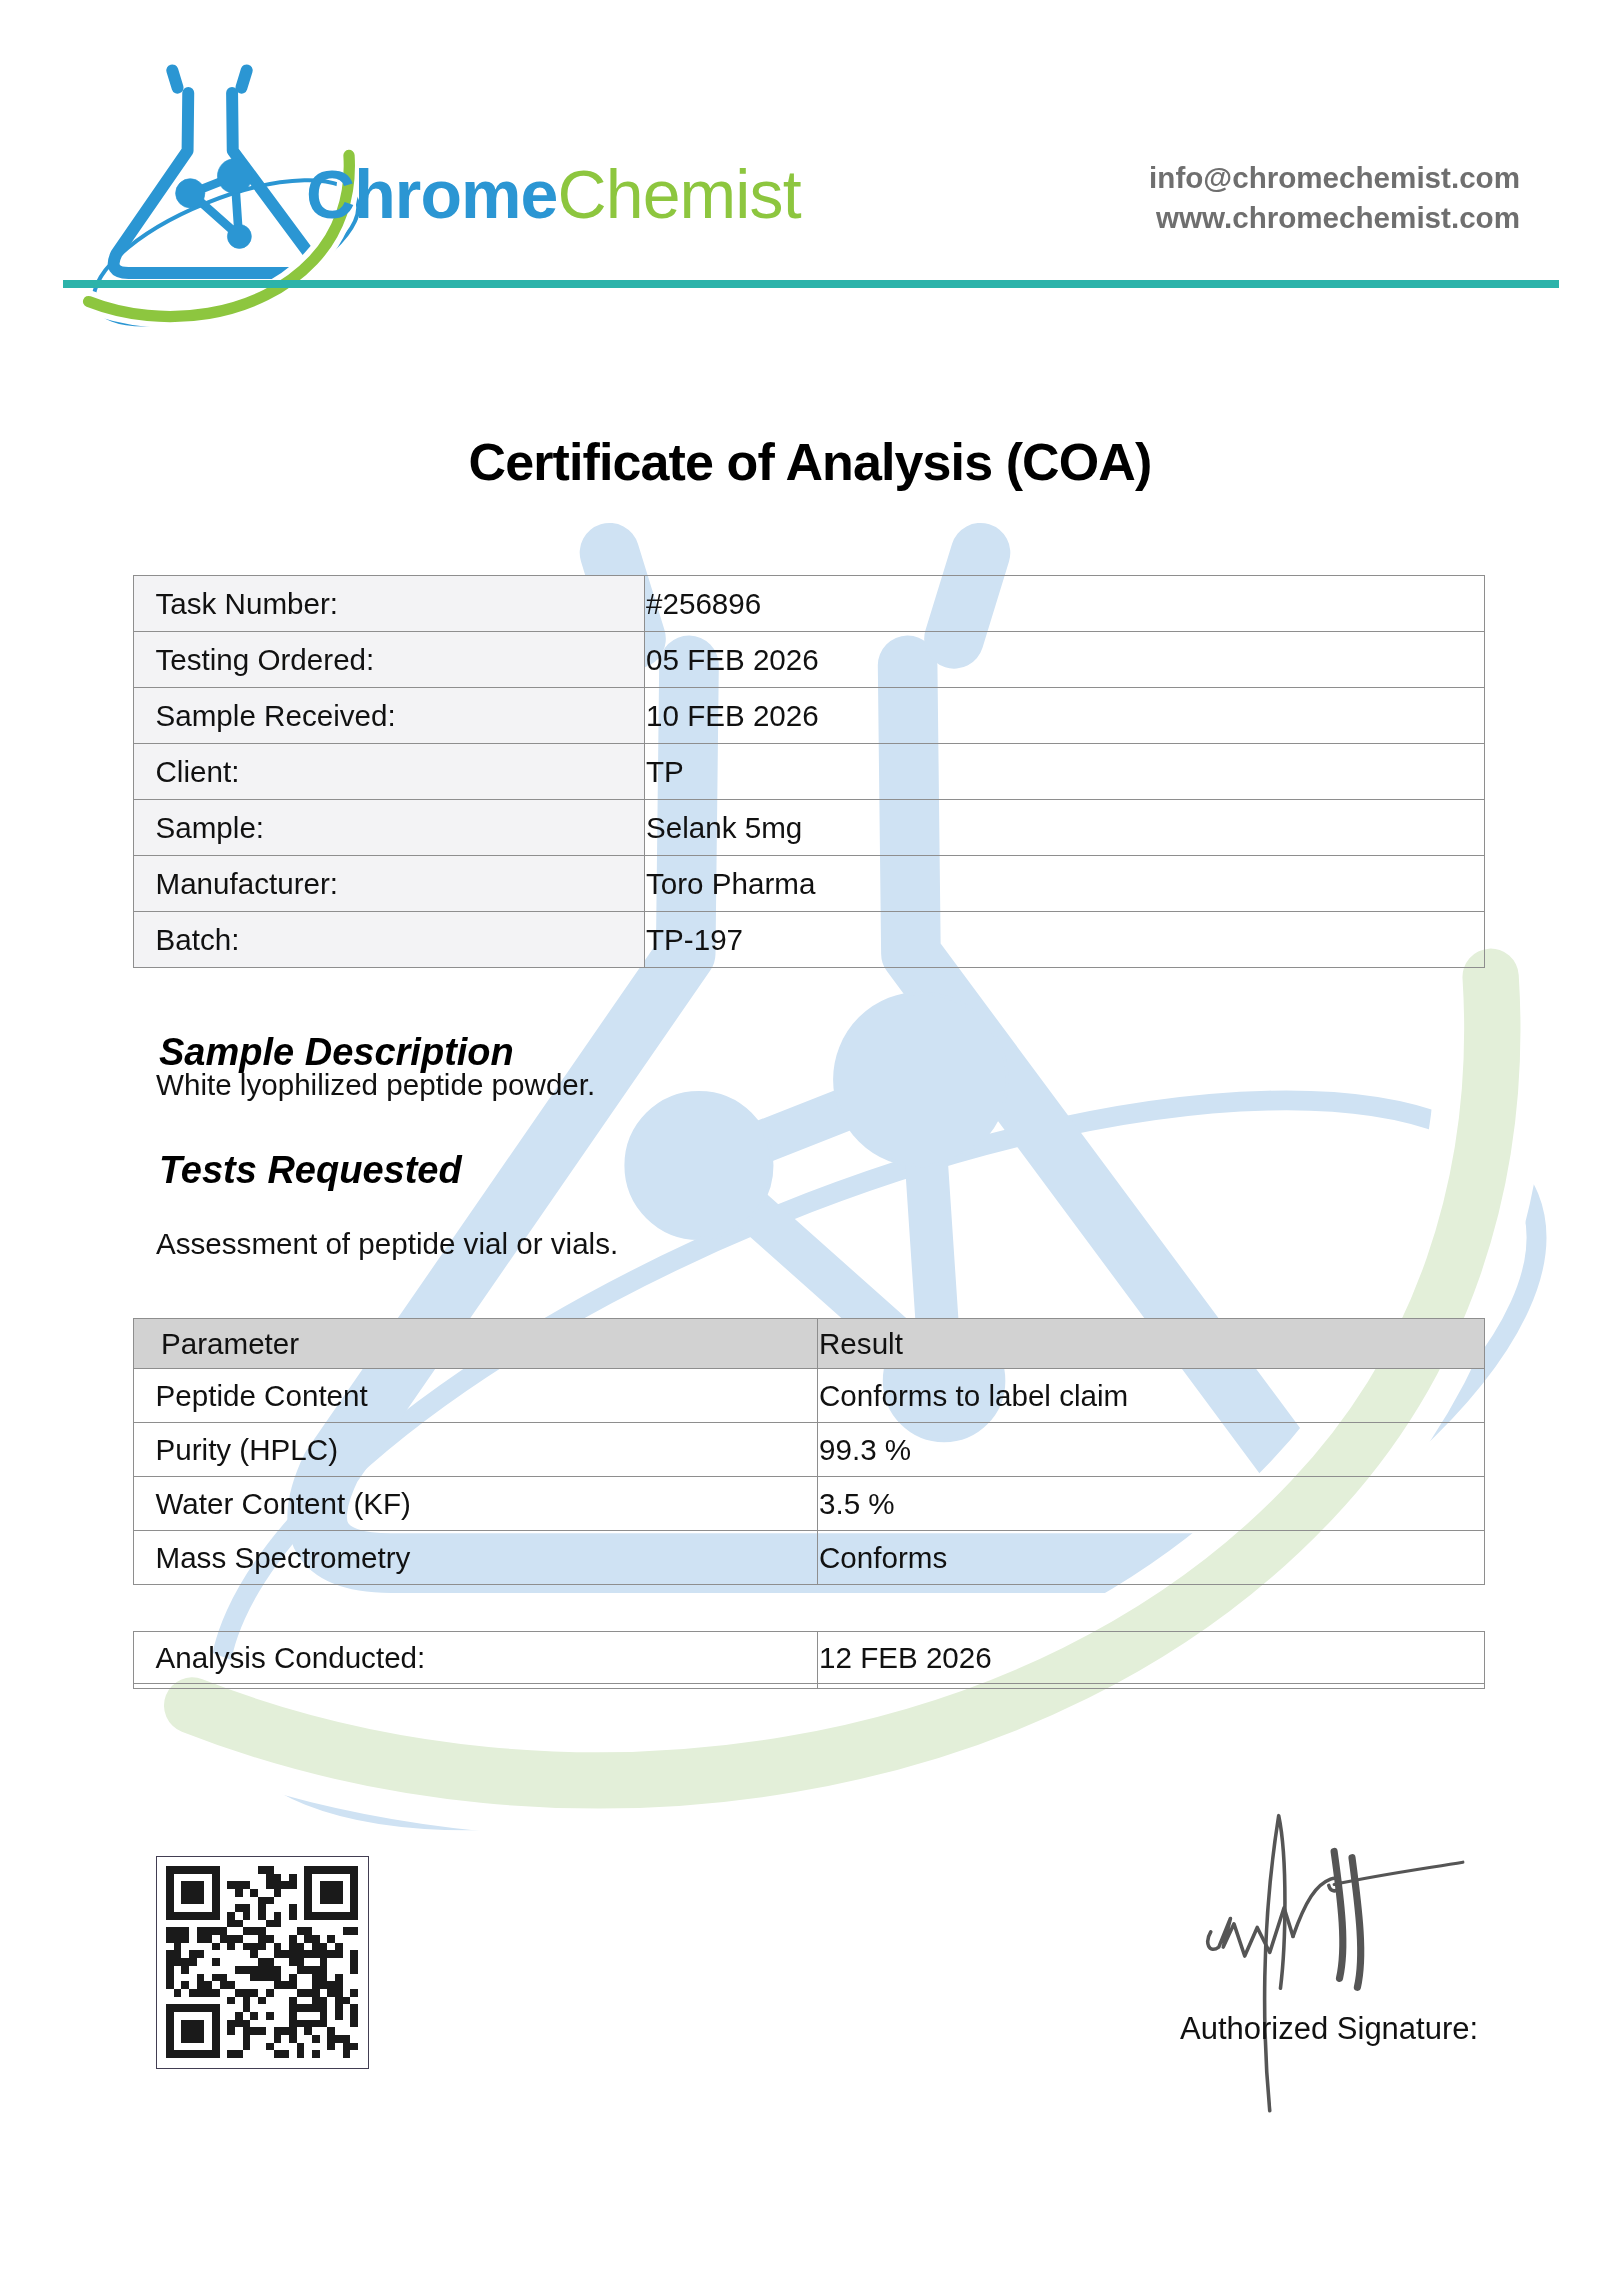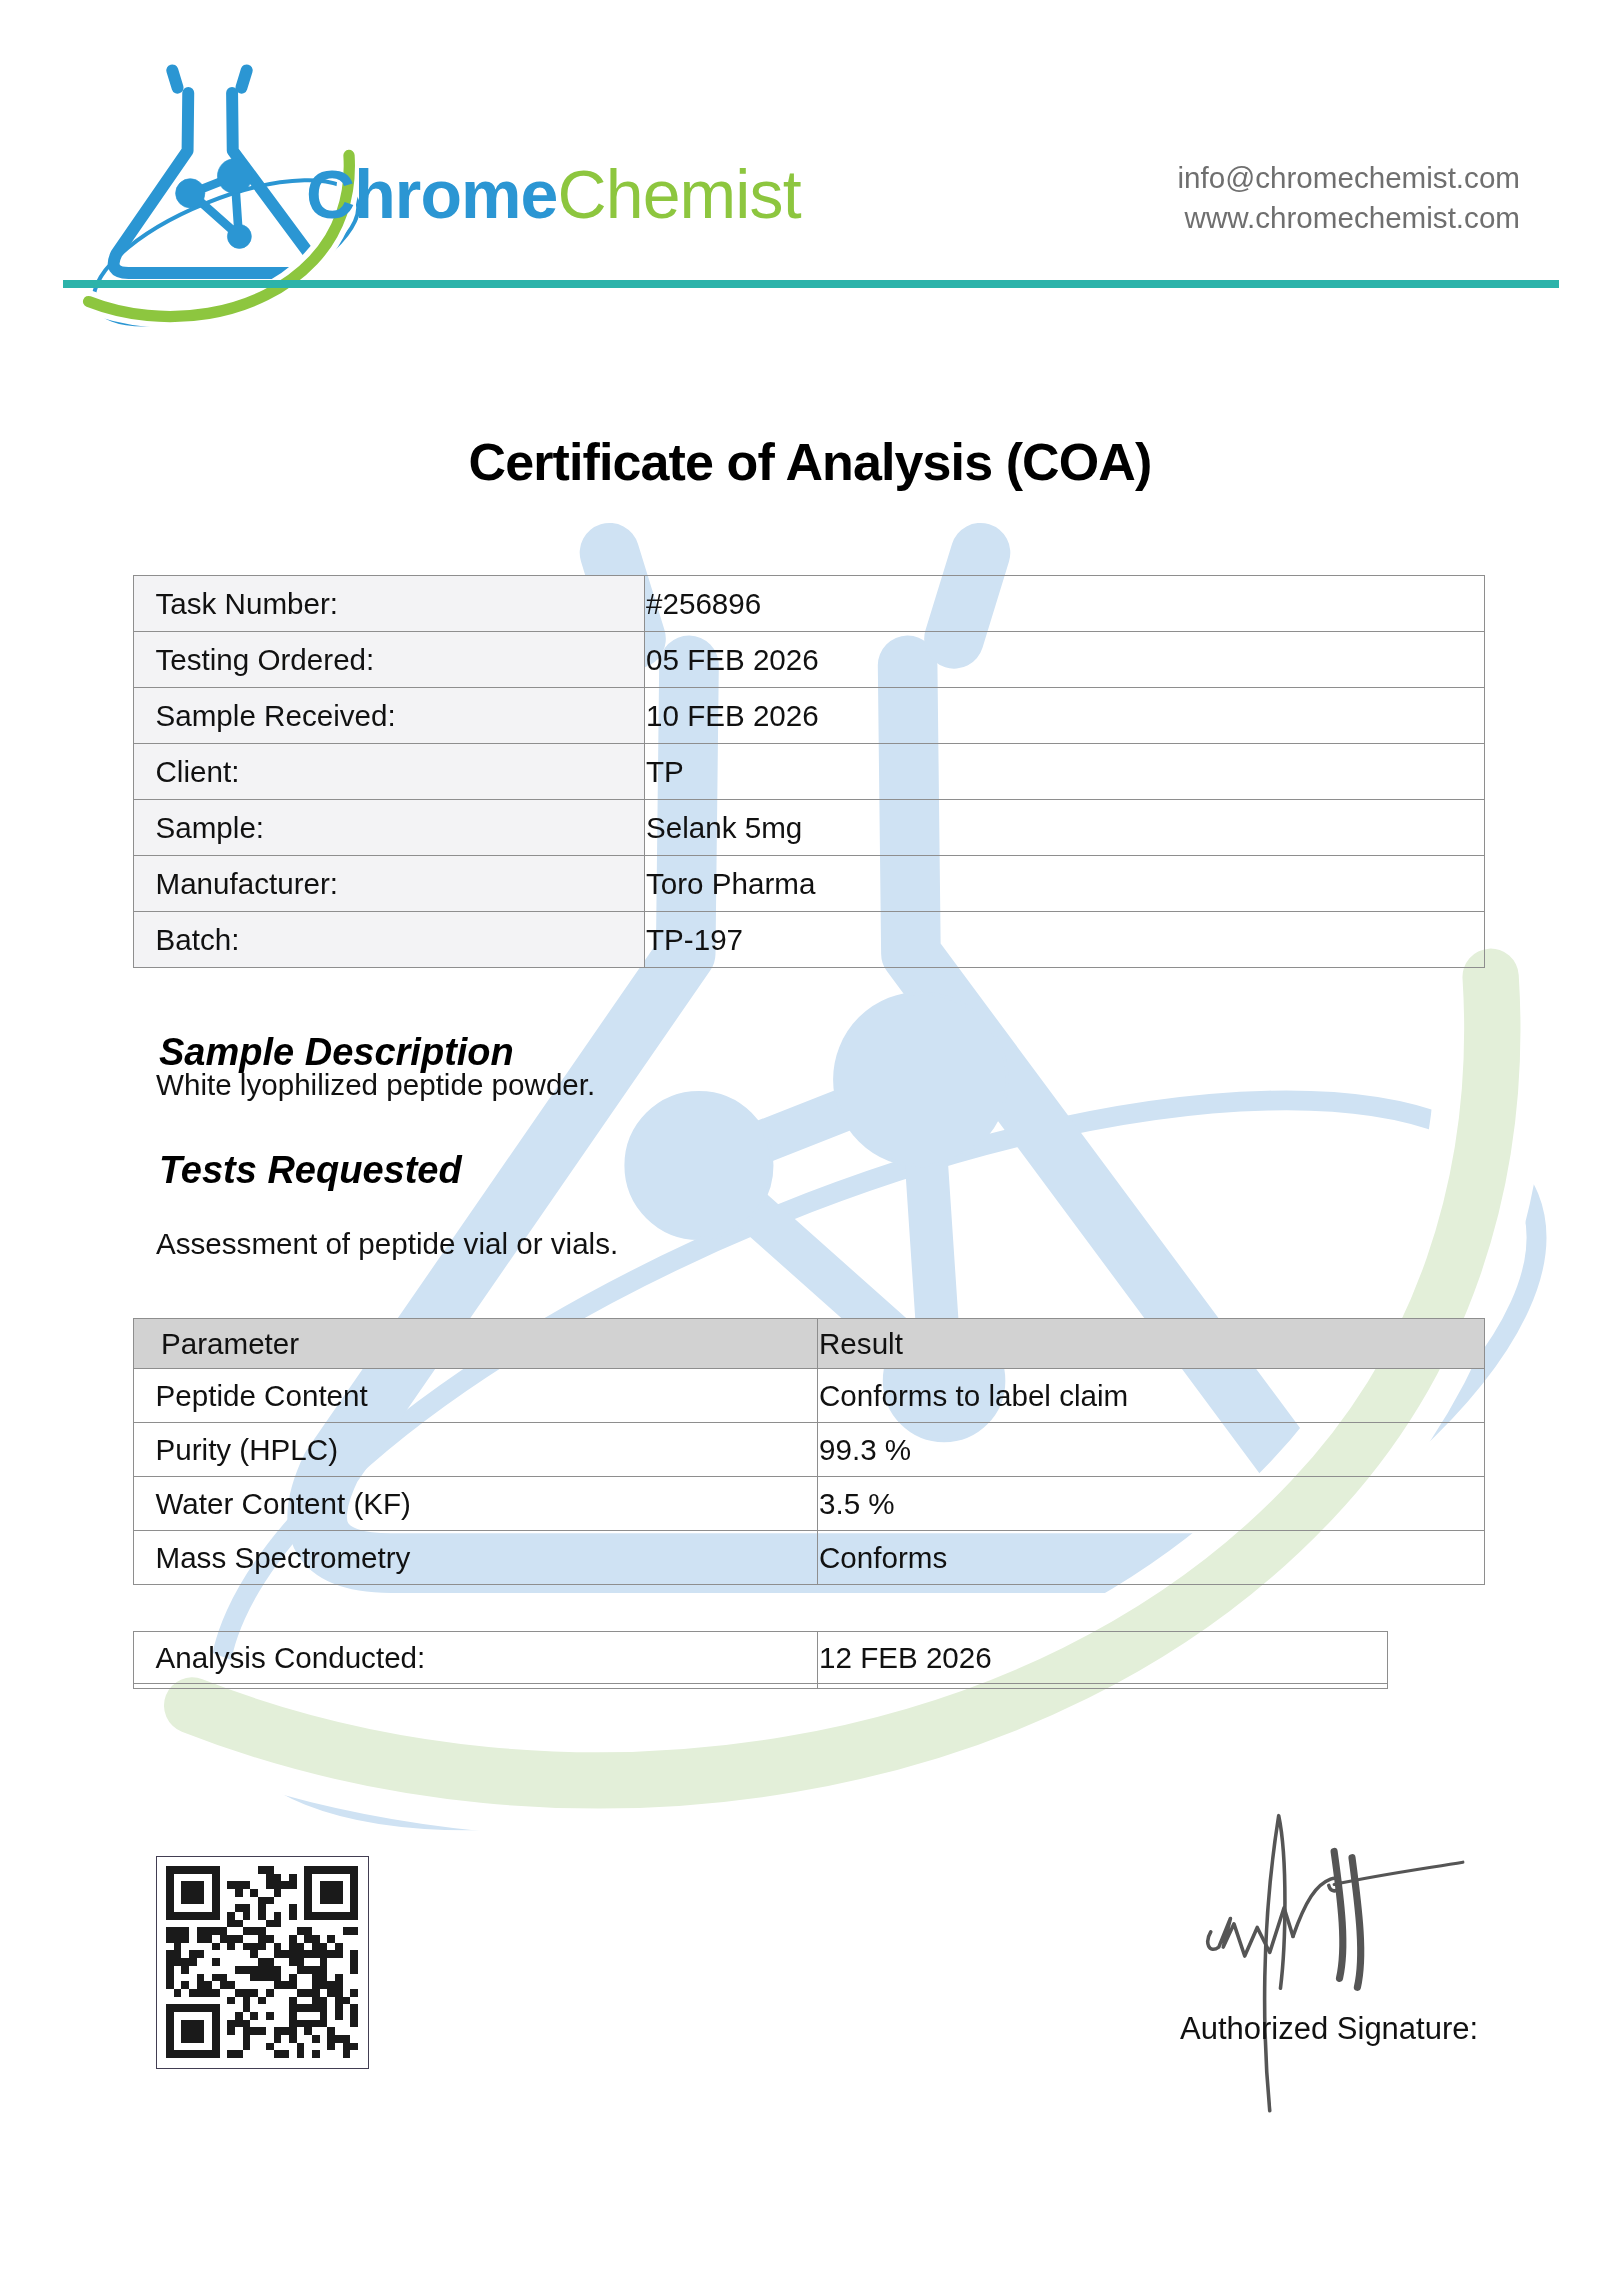--- a/index.html
+++ b/index.html
@@ -13,42 +13,42 @@
   .page{position:relative; width:1620px; height:2293px; background:#fff; overflow:hidden; margin:0 auto;}
 
   svg.wm{position:absolute; left:99px; top:407px; width:1392px; height:1325px; overflow:visible; z-index:0;}
   .content{position:absolute; inset:0; z-index:1;}
 
   .logo-flask{position:absolute; left:70px; top:41px; width:279px; height:266px; overflow:visible;}
   .logo-text{position:absolute; left:282px; top:158px; font-size:68px; line-height:72px; letter-spacing:-0.9px; white-space:nowrap;margin-left:24px;}
   .logo-text .w1{color:var(--brand-blue); font-weight:700;}
   .logo-text .w2{color:var(--brand-green); font-weight:400;}
 
-  .contact{position:absolute; right:100px; top:158px; text-align:right; font-size:29.6px; line-height:40px; font-weight:400; color:var(--gray-text);}
+  .contact{position:absolute; right:100px; top:158px; text-align:right; font-size:29.6px; line-height:40px; font-weight:700; color:var(--gray-text);}
 
   .divider{position:absolute; left:63px; top:280px; width:1496px; height:8px; background:var(--teal);}
 
   .title{position:absolute; left:0; right:0; top:432px; text-align:center; font-size:52px; font-weight:700; color:#000; letter-spacing:-0.9px;}
 
   table.doc{position:absolute; border-collapse:collapse; table-layout:fixed; font-size:29.6px; color:var(--ink);margin-top:45px;}
   table.doc td, table.doc th{border:1.3px solid var(--table-border); vertical-align:middle; font-weight:400; text-align:left; overflow:hidden; white-space:nowrap;}
   table.doc td.lbl{padding-left:21.5px;}
   table.doc td.val, table.doc th.val{padding-left:1px;}
   table.doc th{padding-left:27px;}
 
   #info-table{left:133px; top:530px; width:1352px;}
   #info-table td{height:56px;}
   #info-table td.lbl{width:511px; background:var(--label-bg);}
 
   #results-table{left:133px; top:1273px; width:1352px;}
   #results-table th{height:50px; background:var(--header-gray);}
   #results-table td{height:54px;}
   #results-table .c1{width:684px;}
 
-  #analysis-table{left:133px; top:1586px; width:1255px;}
+  #analysis-table{left:133px; top:1586px; width:1352px;}
   #analysis-table td{height:52px;}
   #analysis-table .c1{width:684px;}
   #analysis-table tr.stub td{height:5.4px; padding:0;}
 
   .sec-head{position:absolute; left:159px; font-size:38px; font-weight:700; font-style:italic; color:#000;}
   .sec-body{position:absolute; left:156px; font-size:29.6px; color:var(--ink);}
   #sd-head{top:988px;margin-top:43px;} #sd-body{top:1068px;}
   #tr-head{top:1149px;} #tr-body{top:1227px;}
 
   .qr{position:absolute; left:156px; top:1856px; width:213px; height:213px; border:1.8px solid #423e52; background:#fff; padding:9px;}

